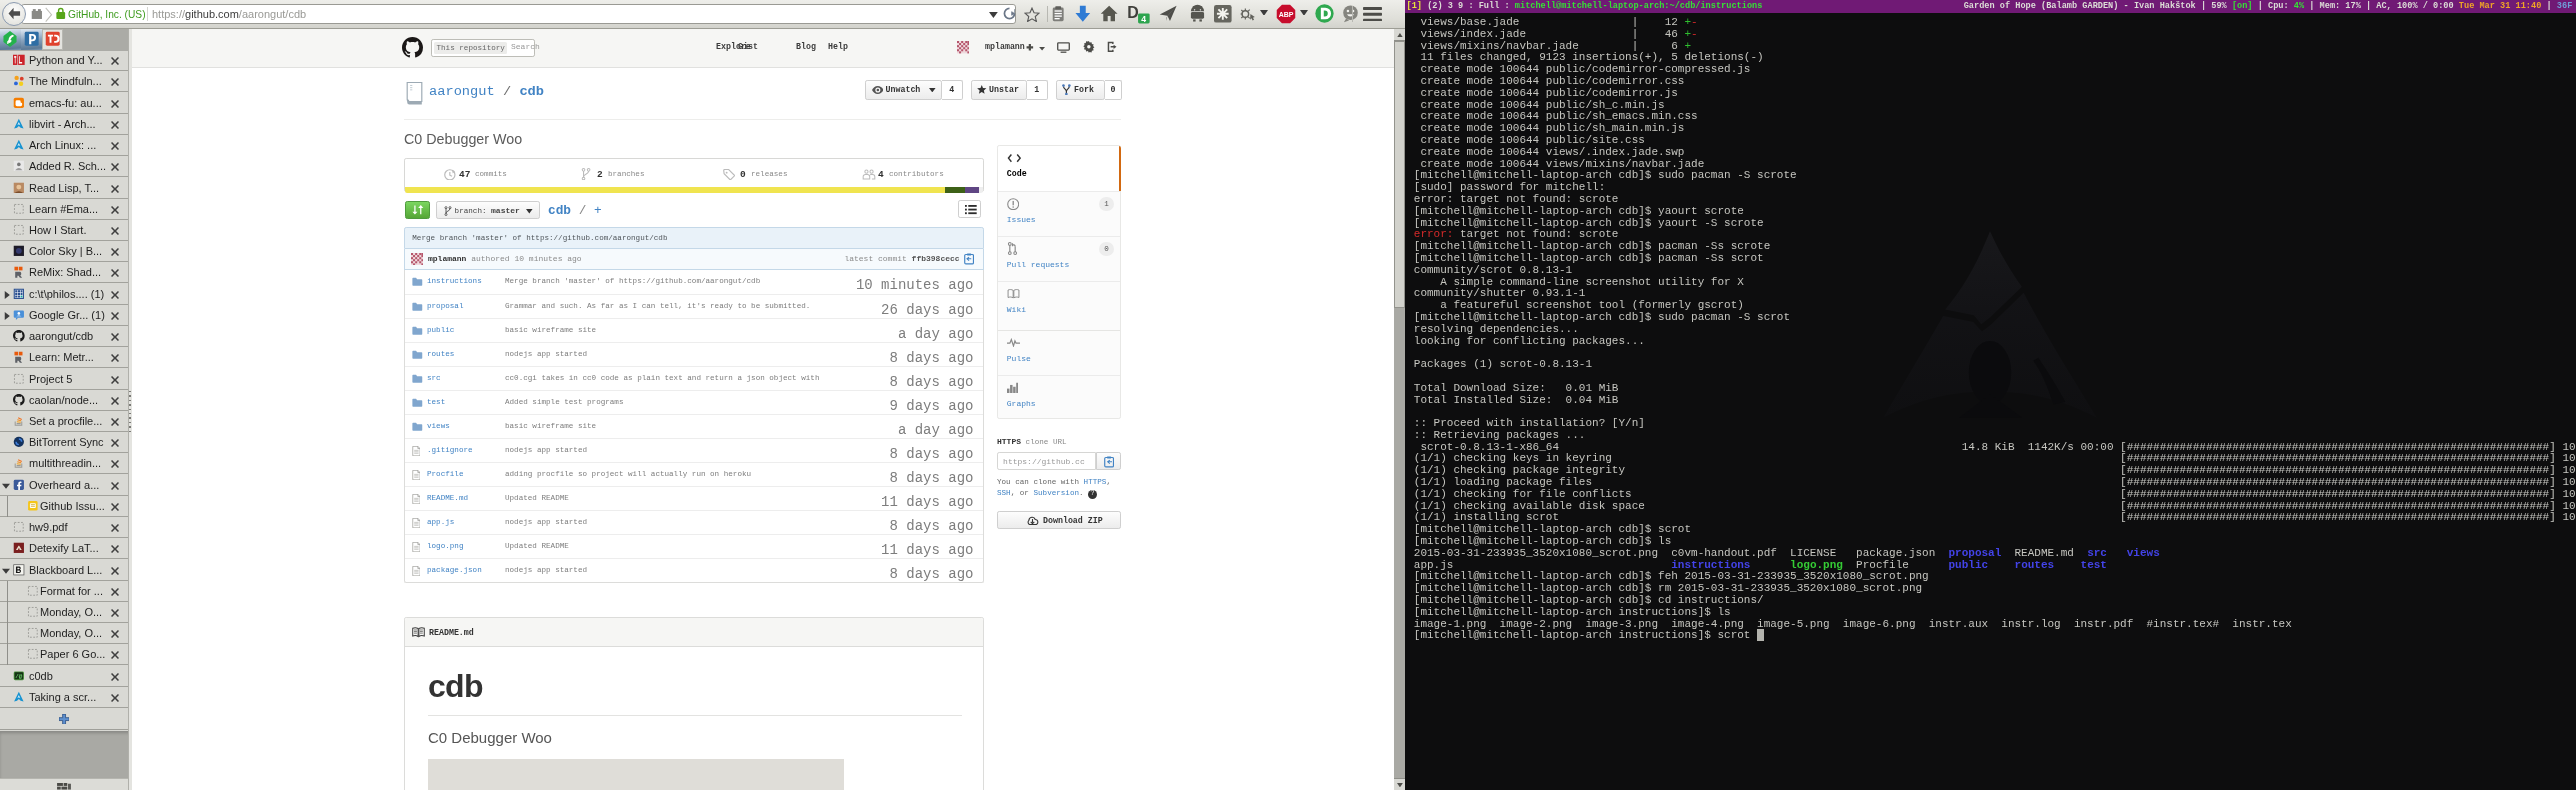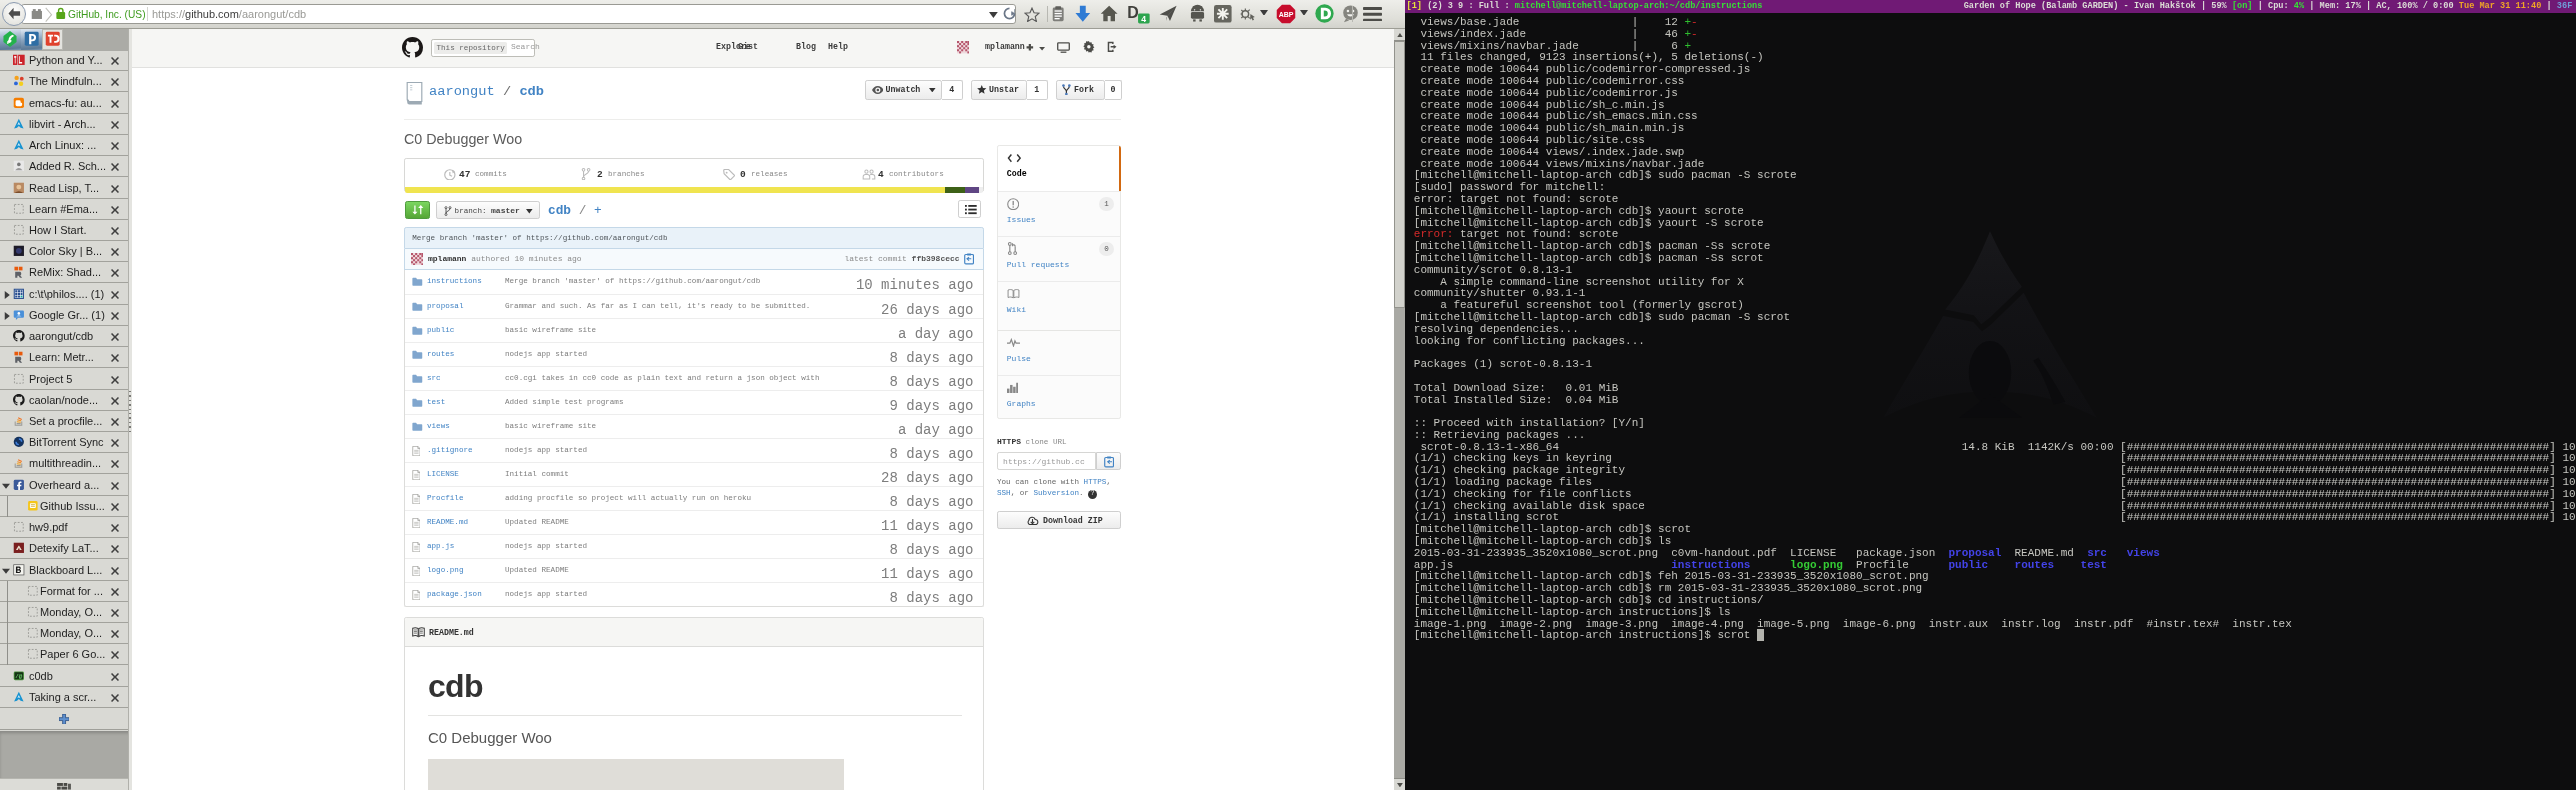--- a/index.html
+++ b/index.html
@@ -726,34 +726,20 @@
 <div class="frow">
           <svg class="fic" width="8.8" height="10.2" viewBox="0 0 12 14">
             <path d="M1 .5 h7 l3 3 v10 h-10 z" fill="#fff" stroke="#9a9a96"></path>
             <path d="M8 .5 v3 h3" fill="none" stroke="#9a9a96"></path>
             <g stroke="#b5b5b0">
               <path d="M3 6 h6"></path>
               <path d="M3 8 h6"></path>
               <path d="M3 10 h6"></path>
             </g>
           </svg>
-          <span class="fname">LICENSE</span>
-          <span class="fmsg">Initial commit</span>
-          <span class="fage">28 days ago</span>
-        </div>
-<div class="frow">
-          <svg class="fic" width="8.8" height="10.2" viewBox="0 0 12 14">
-            <path d="M1 .5 h7 l3 3 v10 h-10 z" fill="#fff" stroke="#9a9a96"></path>
-            <path d="M8 .5 v3 h3" fill="none" stroke="#9a9a96"></path>
-            <g stroke="#b5b5b0">
-              <path d="M3 6 h6"></path>
-              <path d="M3 8 h6"></path>
-              <path d="M3 10 h6"></path>
-            </g>
-          </svg>
           <span class="fname">Procfile</span>
           <span class="fmsg">adding procfile so project will actually run on heroku</span>
           <span class="fage">8 days ago</span>
         </div>
 <div class="frow">
           <svg class="fic" width="8.8" height="10.2" viewBox="0 0 12 14">
             <path d="M1 .5 h7 l3 3 v10 h-10 z" fill="#fff" stroke="#9a9a96"></path>
             <path d="M8 .5 v3 h3" fill="none" stroke="#9a9a96"></path>
             <g stroke="#b5b5b0">
               <path d="M3 6 h6"></path>

